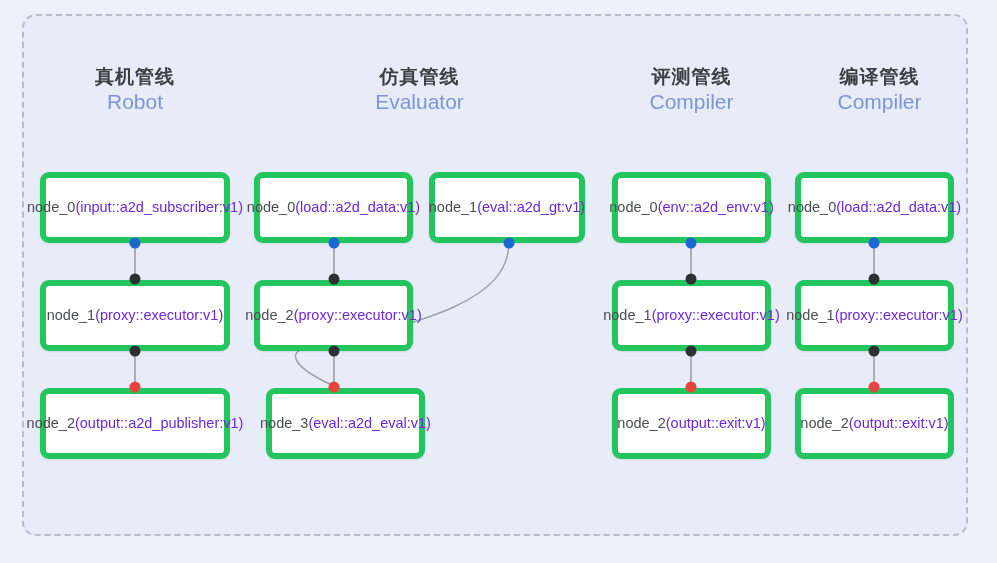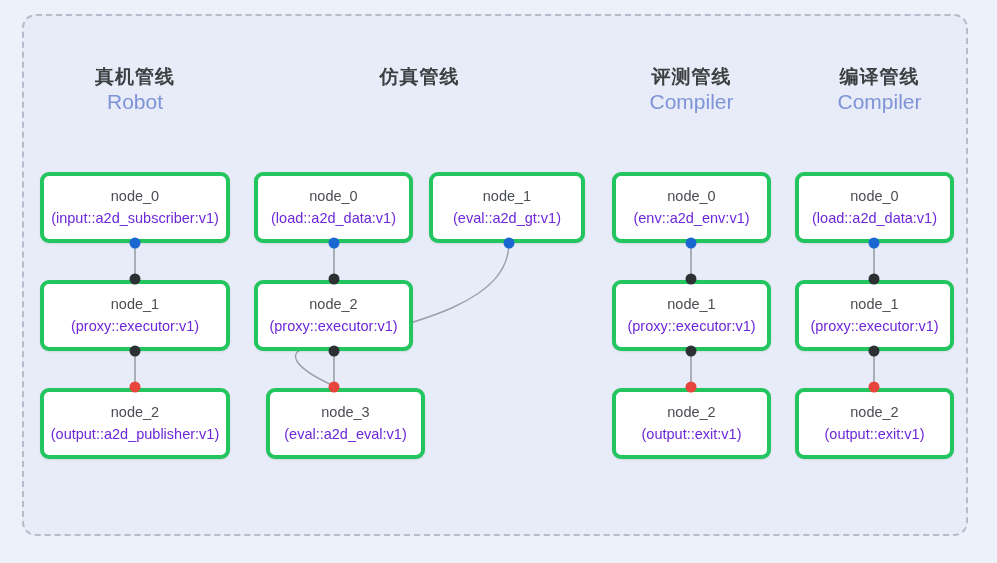--- a/index.html
+++ b/index.html
@@ -67,25 +67,25 @@
     font-size: 21px;
     font-weight: normal;
     color: #7e94d6;
     white-space: nowrap;
   }
 
   .node {
     position: absolute;
     box-sizing: border-box;
     background: #ffffff;
-    border: 4px solid #22c55e;
+    border: 6px solid #22c55e;
     border-radius: 9px;
     box-shadow: 0 1px 2px rgba(60,64,67,0.10), 0 0 1px rgba(60,64,67,0.08);
     display: flex;
-    flex-direction: column;
+    flex-direction: row;
     align-items: center;
     justify-content: center;
     z-index: 4;
   }
   .node .nname {
     font-size: 14.5px;
     color: #4a4d52;
     line-height: 1.45;
     white-space: nowrap;
   }
@@ -133,20 +133,21 @@
     <line x1="874" y1="242" x2="874" y2="279" stroke="#9aa0a6" stroke-width="1.6"></line>
     <line x1="874" y1="350" x2="874" y2="387" stroke="#9aa0a6" stroke-width="1.6"></line>
   </svg>
 
   <div class="col-head" style="left:40px; top:64px; width:190px;">
     <div class="cn">真机管线</div>
     <div class="en">Robot</div>
   </div>
   <div class="col-head" style="left:254px; top:64px; width:331px;">
     <div class="cn">仿真管线</div>
+    <div class="en">Evaluator</div>
   </div>
   <div class="col-head" style="left:612px; top:64px; width:159px;">
     <div class="cn">评测管线</div>
     <div class="en">Compiler</div>
   </div>
   <div class="col-head" style="left:800px; top:64px; width:159px;">
     <div class="cn">编译管线</div>
     <div class="en">Compiler</div>
   </div>
 

